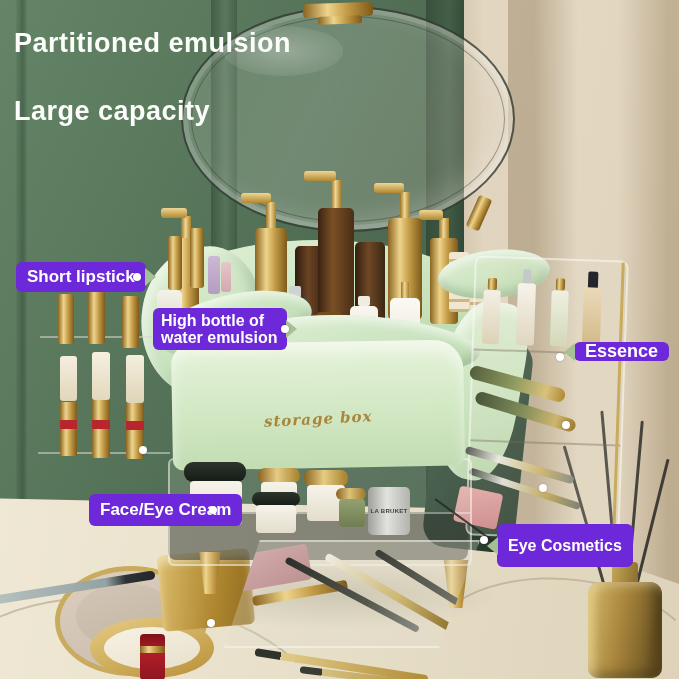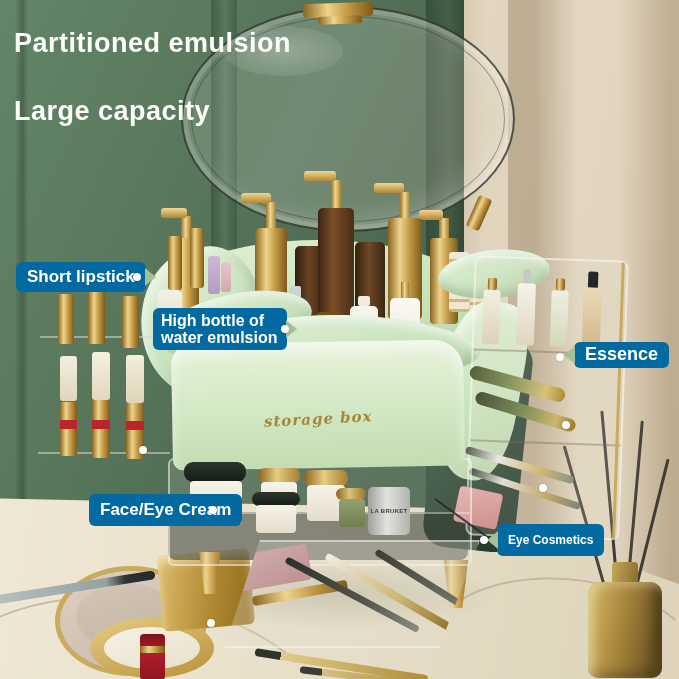--- a/index.html
+++ b/index.html
@@ -15,21 +15,21 @@
       linear-gradient(100deg,#cdbfa5,#ddd0b9 55%,#c6b69a);}
   .wall-green{left:0;top:0;width:464px;height:508px;
     background:linear-gradient(115deg,#648567 0%,#567459 45%,#4a664f 80%,#44604a 100%);}
   .wg-stripe{top:0;height:100%;}
   .table{inset:0;
     clip-path:polygon(0 73.4%,68% 74.9%,100% 86%,100% 100%,0 100%);
     background:linear-gradient(100deg,#f1ead7 0%,#e9e1cb 45%,#ded3ba 100%);}
   .arc{border:2px solid transparent;border-radius:50%;}
   
   .tag{position:absolute;display:inline-flex;align-items:center;
-    background:#0369a1;color:#fff;font-weight:700;border-radius:6px;
+    background:#6d28d9;color:#fff;font-weight:700;border-radius:6px;
     padding:0 11px;z-index:30;line-height:1.08;}
   .tag.pr::after{content:"";position:absolute;right:-10px;top:50%;
     transform:translateY(-50%);border-top:9px solid transparent;
     border-bottom:9px solid transparent;border-left:11px solid #a5bf97;}
   .tag.pl::after{content:"";position:absolute;left:-10px;top:50%;
     transform:translateY(-50%);border-top:9px solid transparent;
     border-bottom:9px solid transparent;border-right:11px solid #a5bf97;}
   .dot{position:absolute;width:8px;height:8px;border-radius:50%;
     background:#fff;z-index:31;box-shadow:0 0 2px rgba(0,0,0,.25);}
   
@@ -248,30 +248,30 @@
 
   <div class="headline" style="top:28px;">Partitioned emulsion</div>
   <div class="headline" style="top:84px;margin-top:12px;">Large capacity</div>
 
   <div class="tag pr" style="left:16px;top:262px;height:30px;font-size:17px;">Short lipstick</div>
   <div class="dot" style="left:133px;top:273px;"></div>
 
   <div class="tag pr" style="left:153px;top:308px;width:118px;height:42px;font-size:16px;padding:0 8px;white-space:normal;">High bottle of water emulsion</div>
   <div class="dot" style="left:281px;top:325px;"></div>
 
-  <div class="tag pl" style="left:574px;top:342px;height:26px;font-size:18px;">Essence</div>
+  <div class="tag pl" style="left:574px;top:342px;height:19px;font-size:18px;">Essence</div>
   <div class="dot" style="left:556px;top:353px;"></div>
 
   <div class="dot" style="left:139px;top:446px;"></div>
 
   <div class="dot" style="left:562px;top:421px;"></div>
 
   <div class="dot" style="left:539px;top:484px;"></div>
 
   <div class="tag" style="left:89px;top:494px;height:32px;font-size:17px;">Face/Eye Cream</div>
   <div class="dot" style="left:209px;top:506px;"></div>
 
-  <div class="tag pl" style="left:497px;top:524px;height:32px;font-size:12px;">Eye Cosmetics</div>
+  <div class="tag pl" style="left:497px;top:524px;height:43px;font-size:16px;">Eye Cosmetics</div>
   <div class="dot" style="left:480px;top:536px;"></div>
 
   <div class="dot" style="left:207px;top:619px;"></div>
 
 </div>
 
 </body></html>

